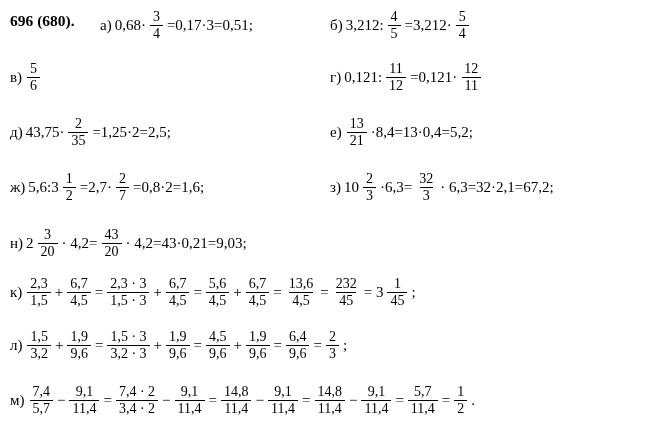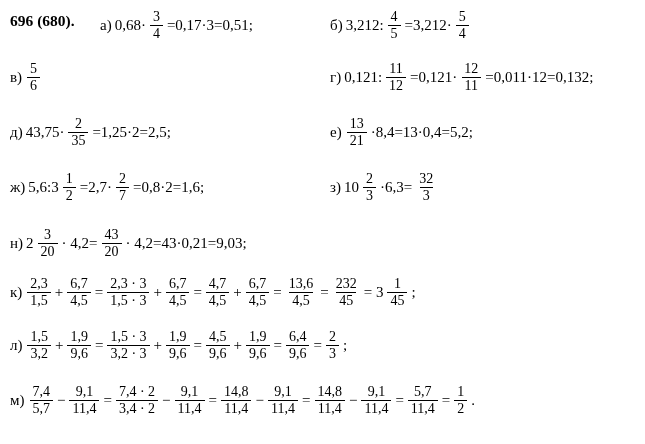--- a/index.html
+++ b/index.html
@@ -105,21 +105,20 @@
         <span class="tok">0,121:</span>
         <span class="frac">
           <span class="num">11</span>
           <span class="den">12</span>
         </span>
         <span class="tok">=0,121·</span>
         <span class="frac">
           <span class="num">12</span>
           <span class="den">11</span>
         </span>
-        <span class="tok">=0,011·12=0,132;</span>
       </div>
       <div class="expr" style="position: absolute; left: 10px; top: 117px;">
         <span class="itemlabel">д)</span>
         <span class="tok">43,75·</span>
         <span class="frac">
           <span class="num">2</span>
           <span class="den">35</span>
         </span>
         <span class="tok">=1,25·2=2,5;</span>
       </div>
@@ -150,20 +149,21 @@
         <span class="tok">10</span>
         <span class="frac">
           <span class="num">2</span>
           <span class="den">3</span>
         </span>
         <span class="tok">·6,3=</span>
         <span class="frac">
           <span class="num">32</span>
           <span class="den">3</span>
         </span>
+        <span class="tok">· 6,3=32·2,1=67,2;</span>
       </div>
       <div class="expr" style="position: absolute; left: 10px; top: 228px;">
         <span class="itemlabel">н)</span>
         <span class="tok">2</span>
         <span class="frac">
           <span class="num">3</span>
           <span class="den">20</span>
         </span>
         <span class="tok">· 4,2=</span>
         <span class="frac">
@@ -188,21 +188,21 @@
           <span class="num">2,3 · 3</span>
           <span class="den">1,5 · 3</span>
         </span>
         <span class="tok">+</span>
         <span class="frac">
           <span class="num">6,7</span>
           <span class="den">4,5</span>
         </span>
         <span class="tok">=</span>
         <span class="frac">
-          <span class="num">4,7</span>
+          <span class="num">5,6</span>
           <span class="den">4,5</span>
         </span>
         <span class="tok">+</span>
         <span class="frac">
           <span class="num">6,7</span>
           <span class="den">4,5</span>
         </span>
         <span class="tok">=</span>
         <span class="frac">
           <span class="num">13,6</span>

